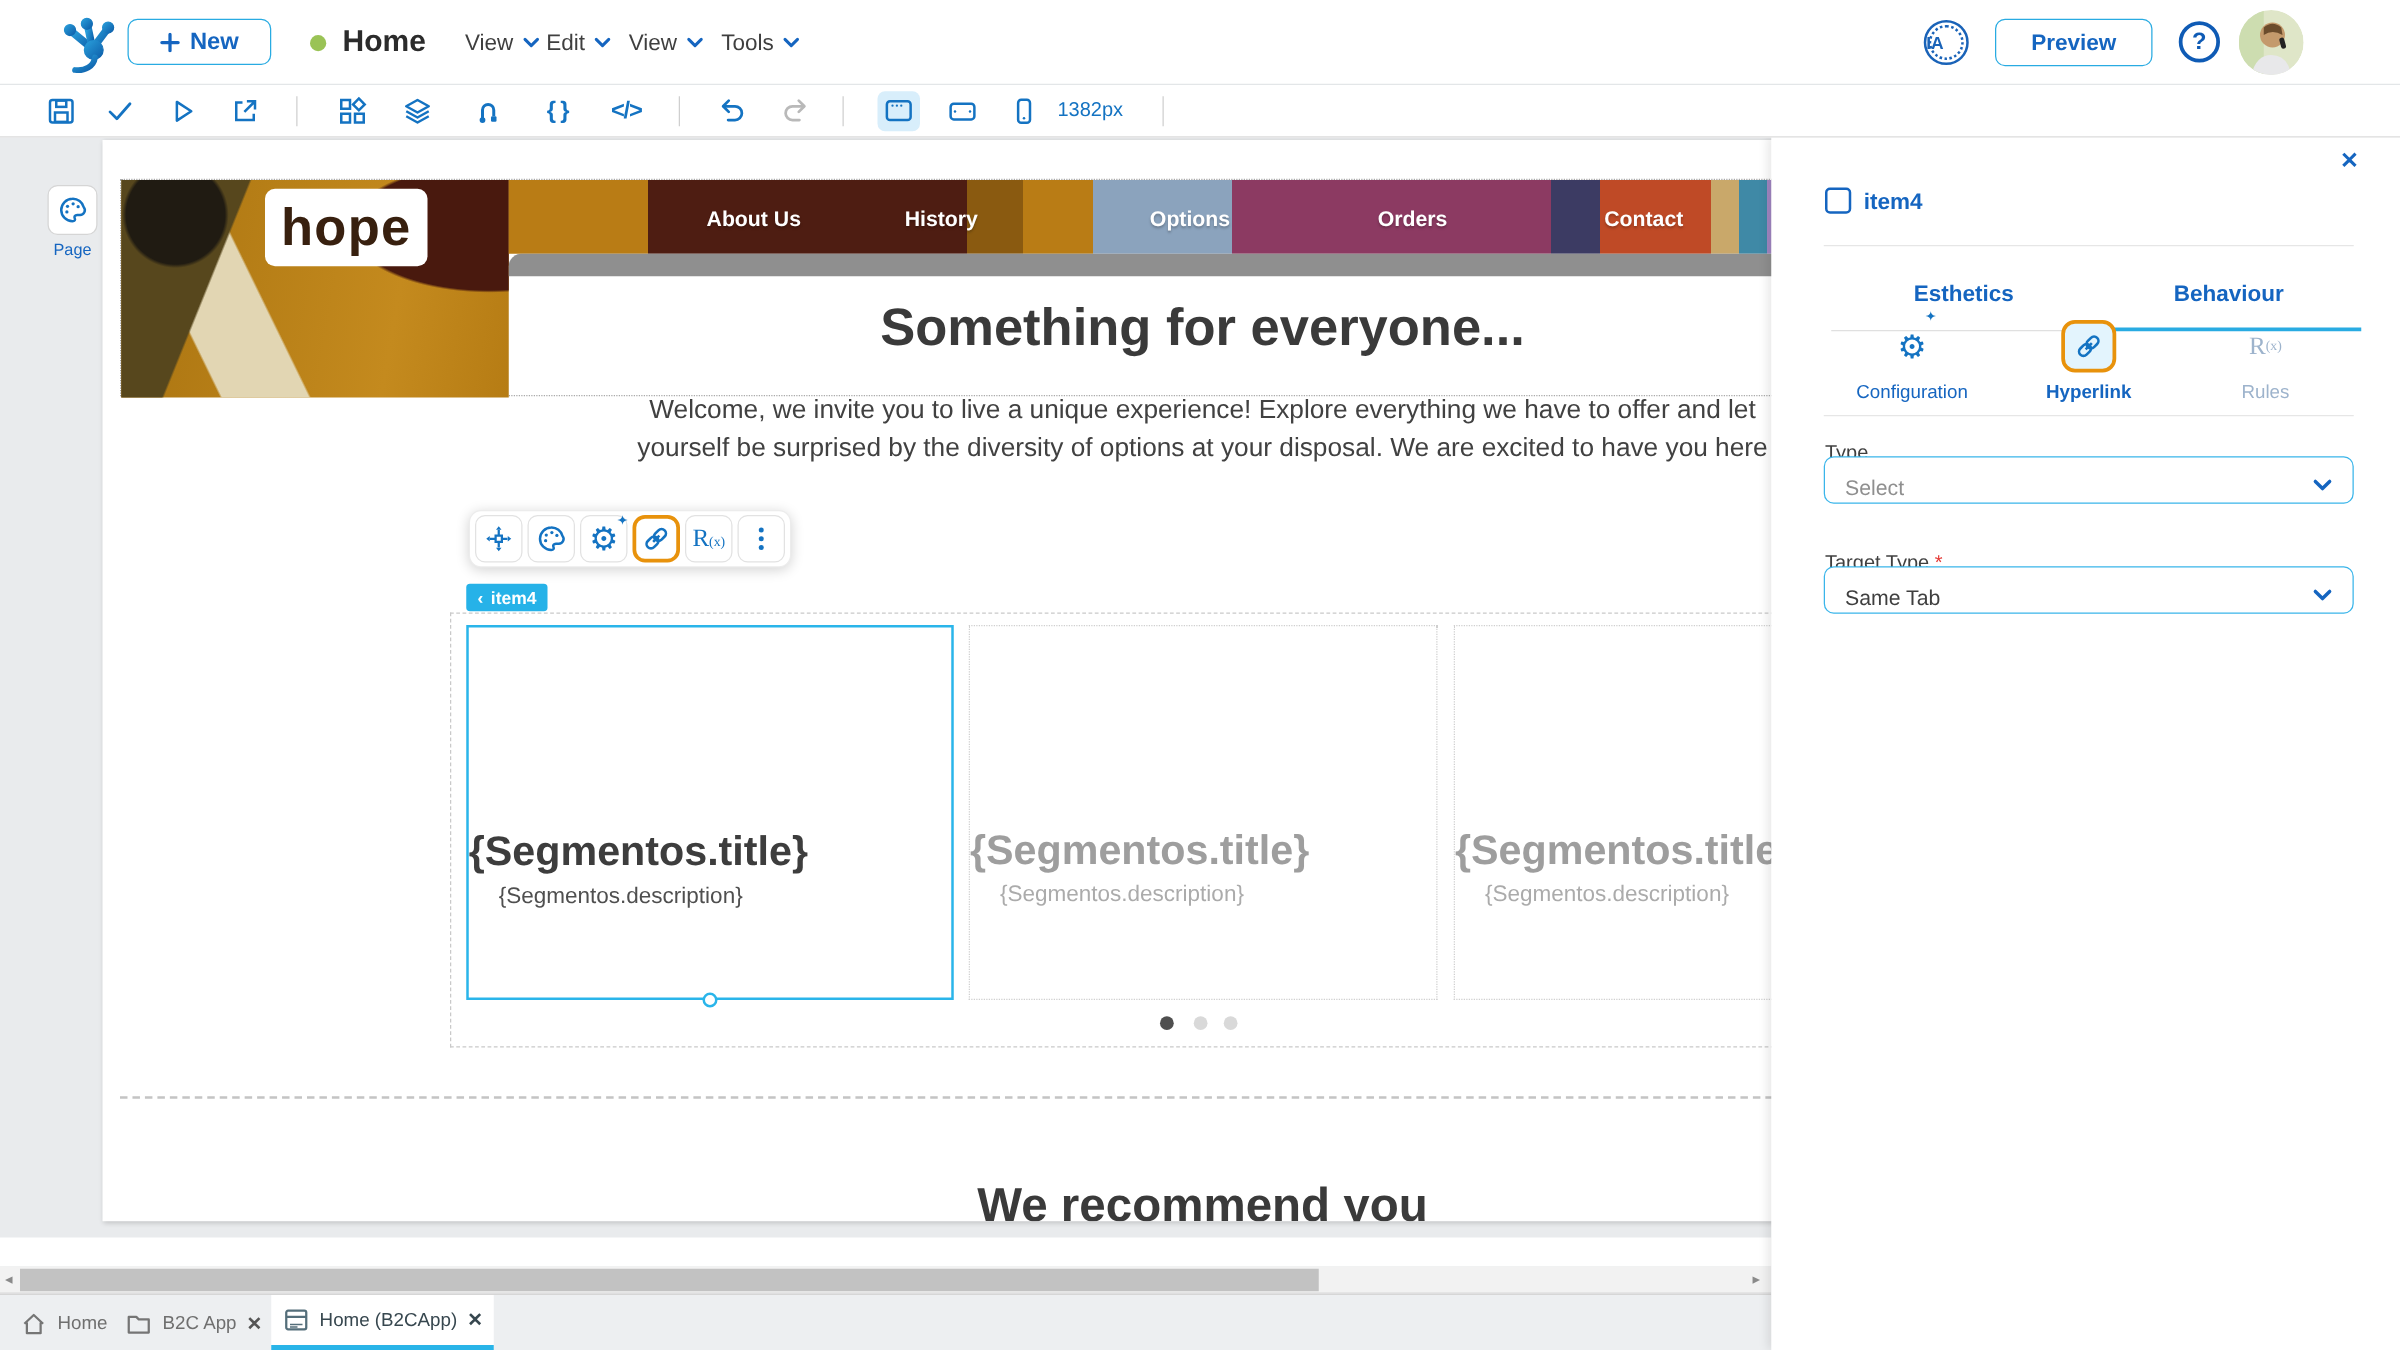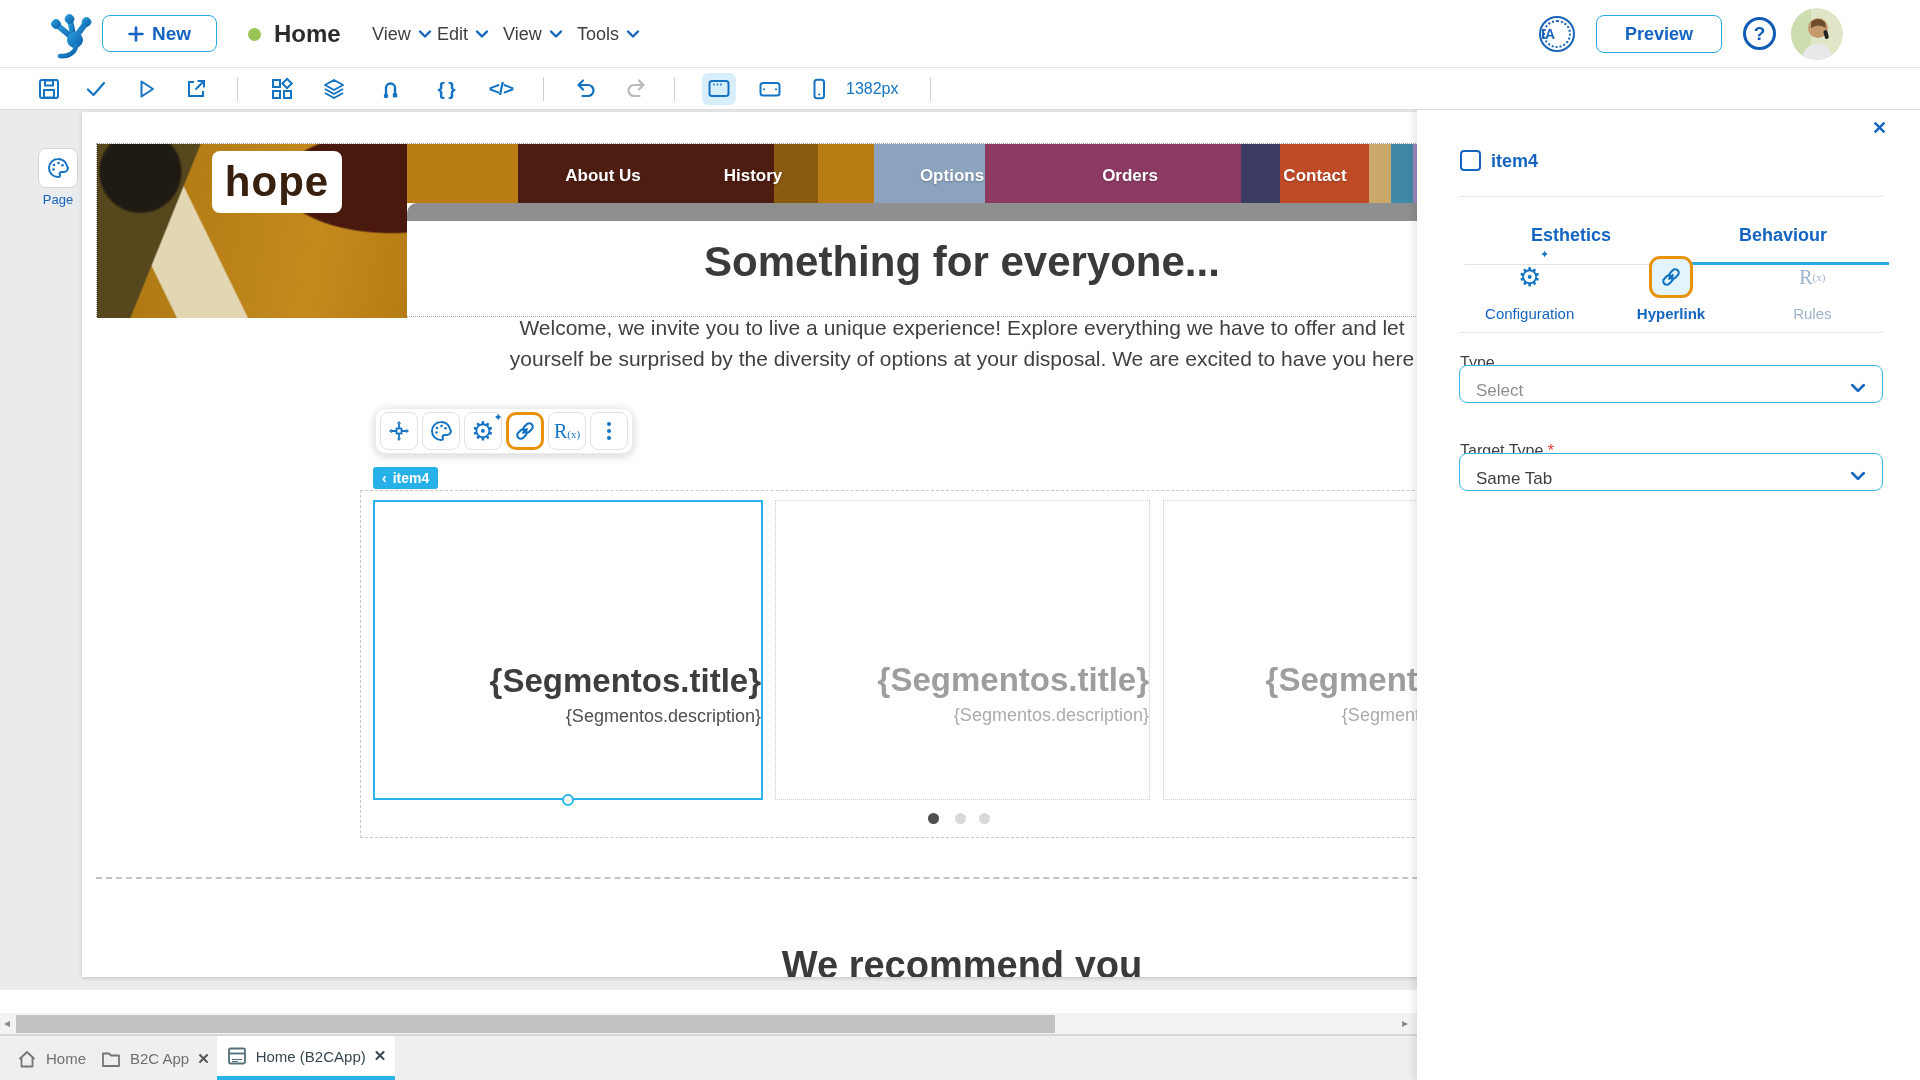--- a/index.html
+++ b/index.html
@@ -88,23 +88,23 @@
   .rx .sub { font-size:11px; }
   .kebab { display:flex; flex-direction:column; gap:3px; }
   .kebab i { width:4px; height:4px; border-radius:50%; background:#1473c2; }
 
   #sel-badge { position:absolute; left:291px; top:355px; height:22px; background:#26b2e8; color:#fff;
                border-radius:3px; font-size:14px; font-weight:bold; display:flex; align-items:center;
                gap:6px; padding:0 9px; z-index:6; cursor:pointer; }
 
   
   #dash-box { position:absolute; left:278px; top:378px; width:1240px; height:348px; border:1px dashed #c9c9c9; }
-  .card { position:absolute; top:388px; height:300px; background:#fff; text-align:right; }
+  .card { position:absolute; top:388px; height:300px; background:#fff; text-align:left; }
   .card .ct { margin-top:160px; font-size:33px; font-weight:bold; color:#9e9e9e; white-space:nowrap; }
-  .card .cd { margin-top:6px; font-size:18px; color:#ababab; white-space:nowrap; }
+  .card .cd { margin-top:6px; font-size:18px; color:#ababab; white-space:nowrap;padding-left:24px; }
   #card1 { left:291px; width:390px; border:2px solid #2ab5ea; }
   #card1 .ct { color:#3d3d3d; } #card1 .cd { color:#4f4f4f; }
   #card2 { left:693px; width:375px; border:1px dotted #cfcfcf; }
   #card3 { left:1081px; width:375px; border:1px dotted #cfcfcf; }
   #handle { position:absolute; left:480px; top:682px; width:12px; height:12px; background:#fff;
             border:2px solid #2ab5ea; border-radius:50%; z-index:5; }
   .dot-nav { position:absolute; top:701px; width:11px; height:11px; border-radius:50%; background:#d9d9d9; cursor:pointer;}
   .dot-nav.on { background:#4f4f4f; }
 
   #sep { position:absolute; left:14px; top:765px; width:1422px; border-top:2px dashed #c4c4c4; }

